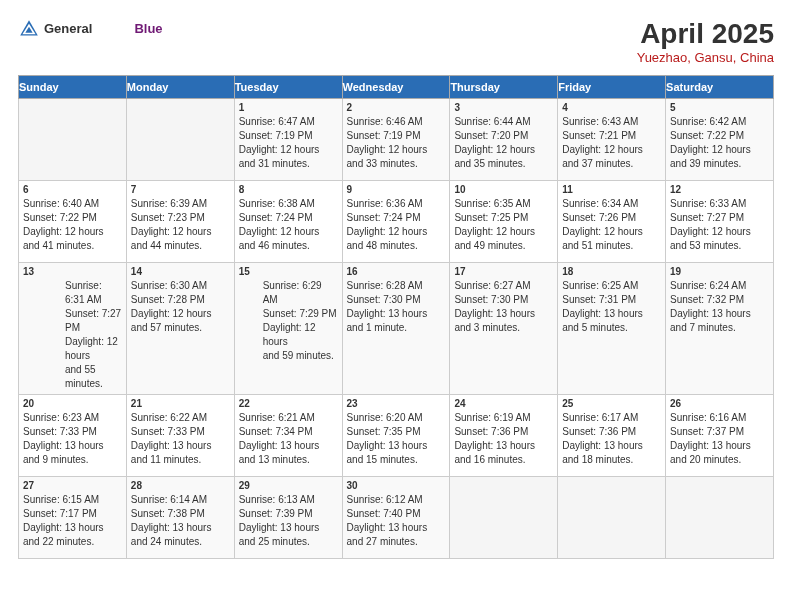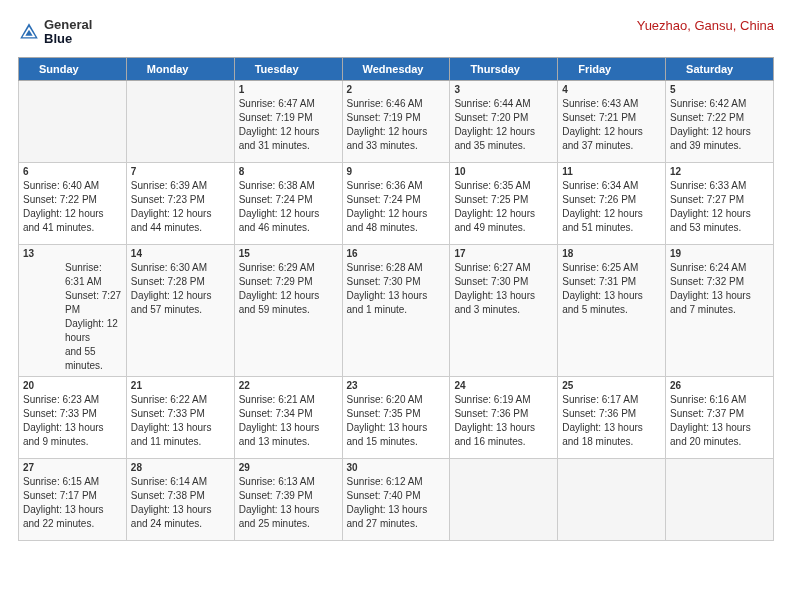--- a/index.html
+++ b/index.html
@@ -20,27 +20,27 @@
       justify-content: space-between;
       align-items: flex-start;
       margin-bottom: 10px;
     }
     .logo {
       display: flex;
       align-items: center;
     }
     .logo-text {
       display: flex;
-      flex-direction: column;
       font-size: 13px;
       font-weight: bold;
       line-height: 1.1;
+      gap: 42px;
     }
     .logo-general { color: #333; }
-    .logo-blue { color: #0f172a; }
+    .logo-blue { color: #701a75; }
     .logo-icon {
       width: 22px;
       height: 22px;
       margin-right: 4px;
     }
     .title-block {
       text-align: right;
     }
     .title-month {
       font-size: 28px;
@@ -54,21 +54,21 @@
     table {
       width: 100%;
       border-collapse: collapse;
       table-layout: fixed;
     }
     thead th {
       background-color: #2a6db5;
       color: #fff;
       font-size: 11px;
       font-weight: bold;
-      padding: 5px 20px;
+      padding: 5px 0;
       text-align: left;
       border: 1px solid #aaa;
     }
     tbody td {
       border: 1px solid #ccc;
       vertical-align: top;
       padding: 3px 4px;
       height: 82px;
       font-size: 9px;
       color: #333;
@@ -102,20 +102,21 @@
         <polygon points="15,3 27,24 3,24" fill="#2a6db5"></polygon>
         <polygon points="15,8 24,22 6,22" fill="#fff"></polygon>
         <polygon points="15,12 20,20 10,20" fill="#2a6db5"></polygon>
       </svg>
       <div class="logo-text">
         <span class="logo-general">General</span>
         <span class="logo-blue">Blue</span>
       </div>
     </div>
     <div class="title-block">
+      <div class="title-month">April 2025</div>
       <div class="title-location">Yuezhao, Gansu, China</div>
     </div>
   </div>
 
   <table>
     <thead>
       <tr>
         <th>Sunday</th>
         <th>Monday</th>
         <th>Tuesday</th>
@@ -226,21 +227,21 @@
           </td>
           <td>
             <span class="day-number">14</span>
             <div class="day-info" style="white-space: pre-line;">Sunrise: 6:30 AM
 Sunset: 7:28 PM
 Daylight: 12 hours
 and 57 minutes.</div>
           </td>
           <td>
             <span class="day-number">15</span>
-            <div class="day-info" style="white-space: pre-line;">Sunrise: 6:29 AM
+            <div class="day-info" style="white-space: pre-line; margin-left: 24px;">Sunrise: 6:29 AM
 Sunset: 7:29 PM
 Daylight: 12 hours
 and 59 minutes.</div>
           </td>
           <td>
             <span class="day-number">16</span>
             <div class="day-info" style="white-space: pre-line;">Sunrise: 6:28 AM
 Sunset: 7:30 PM
 Daylight: 13 hours
 and 1 minute.</div>

